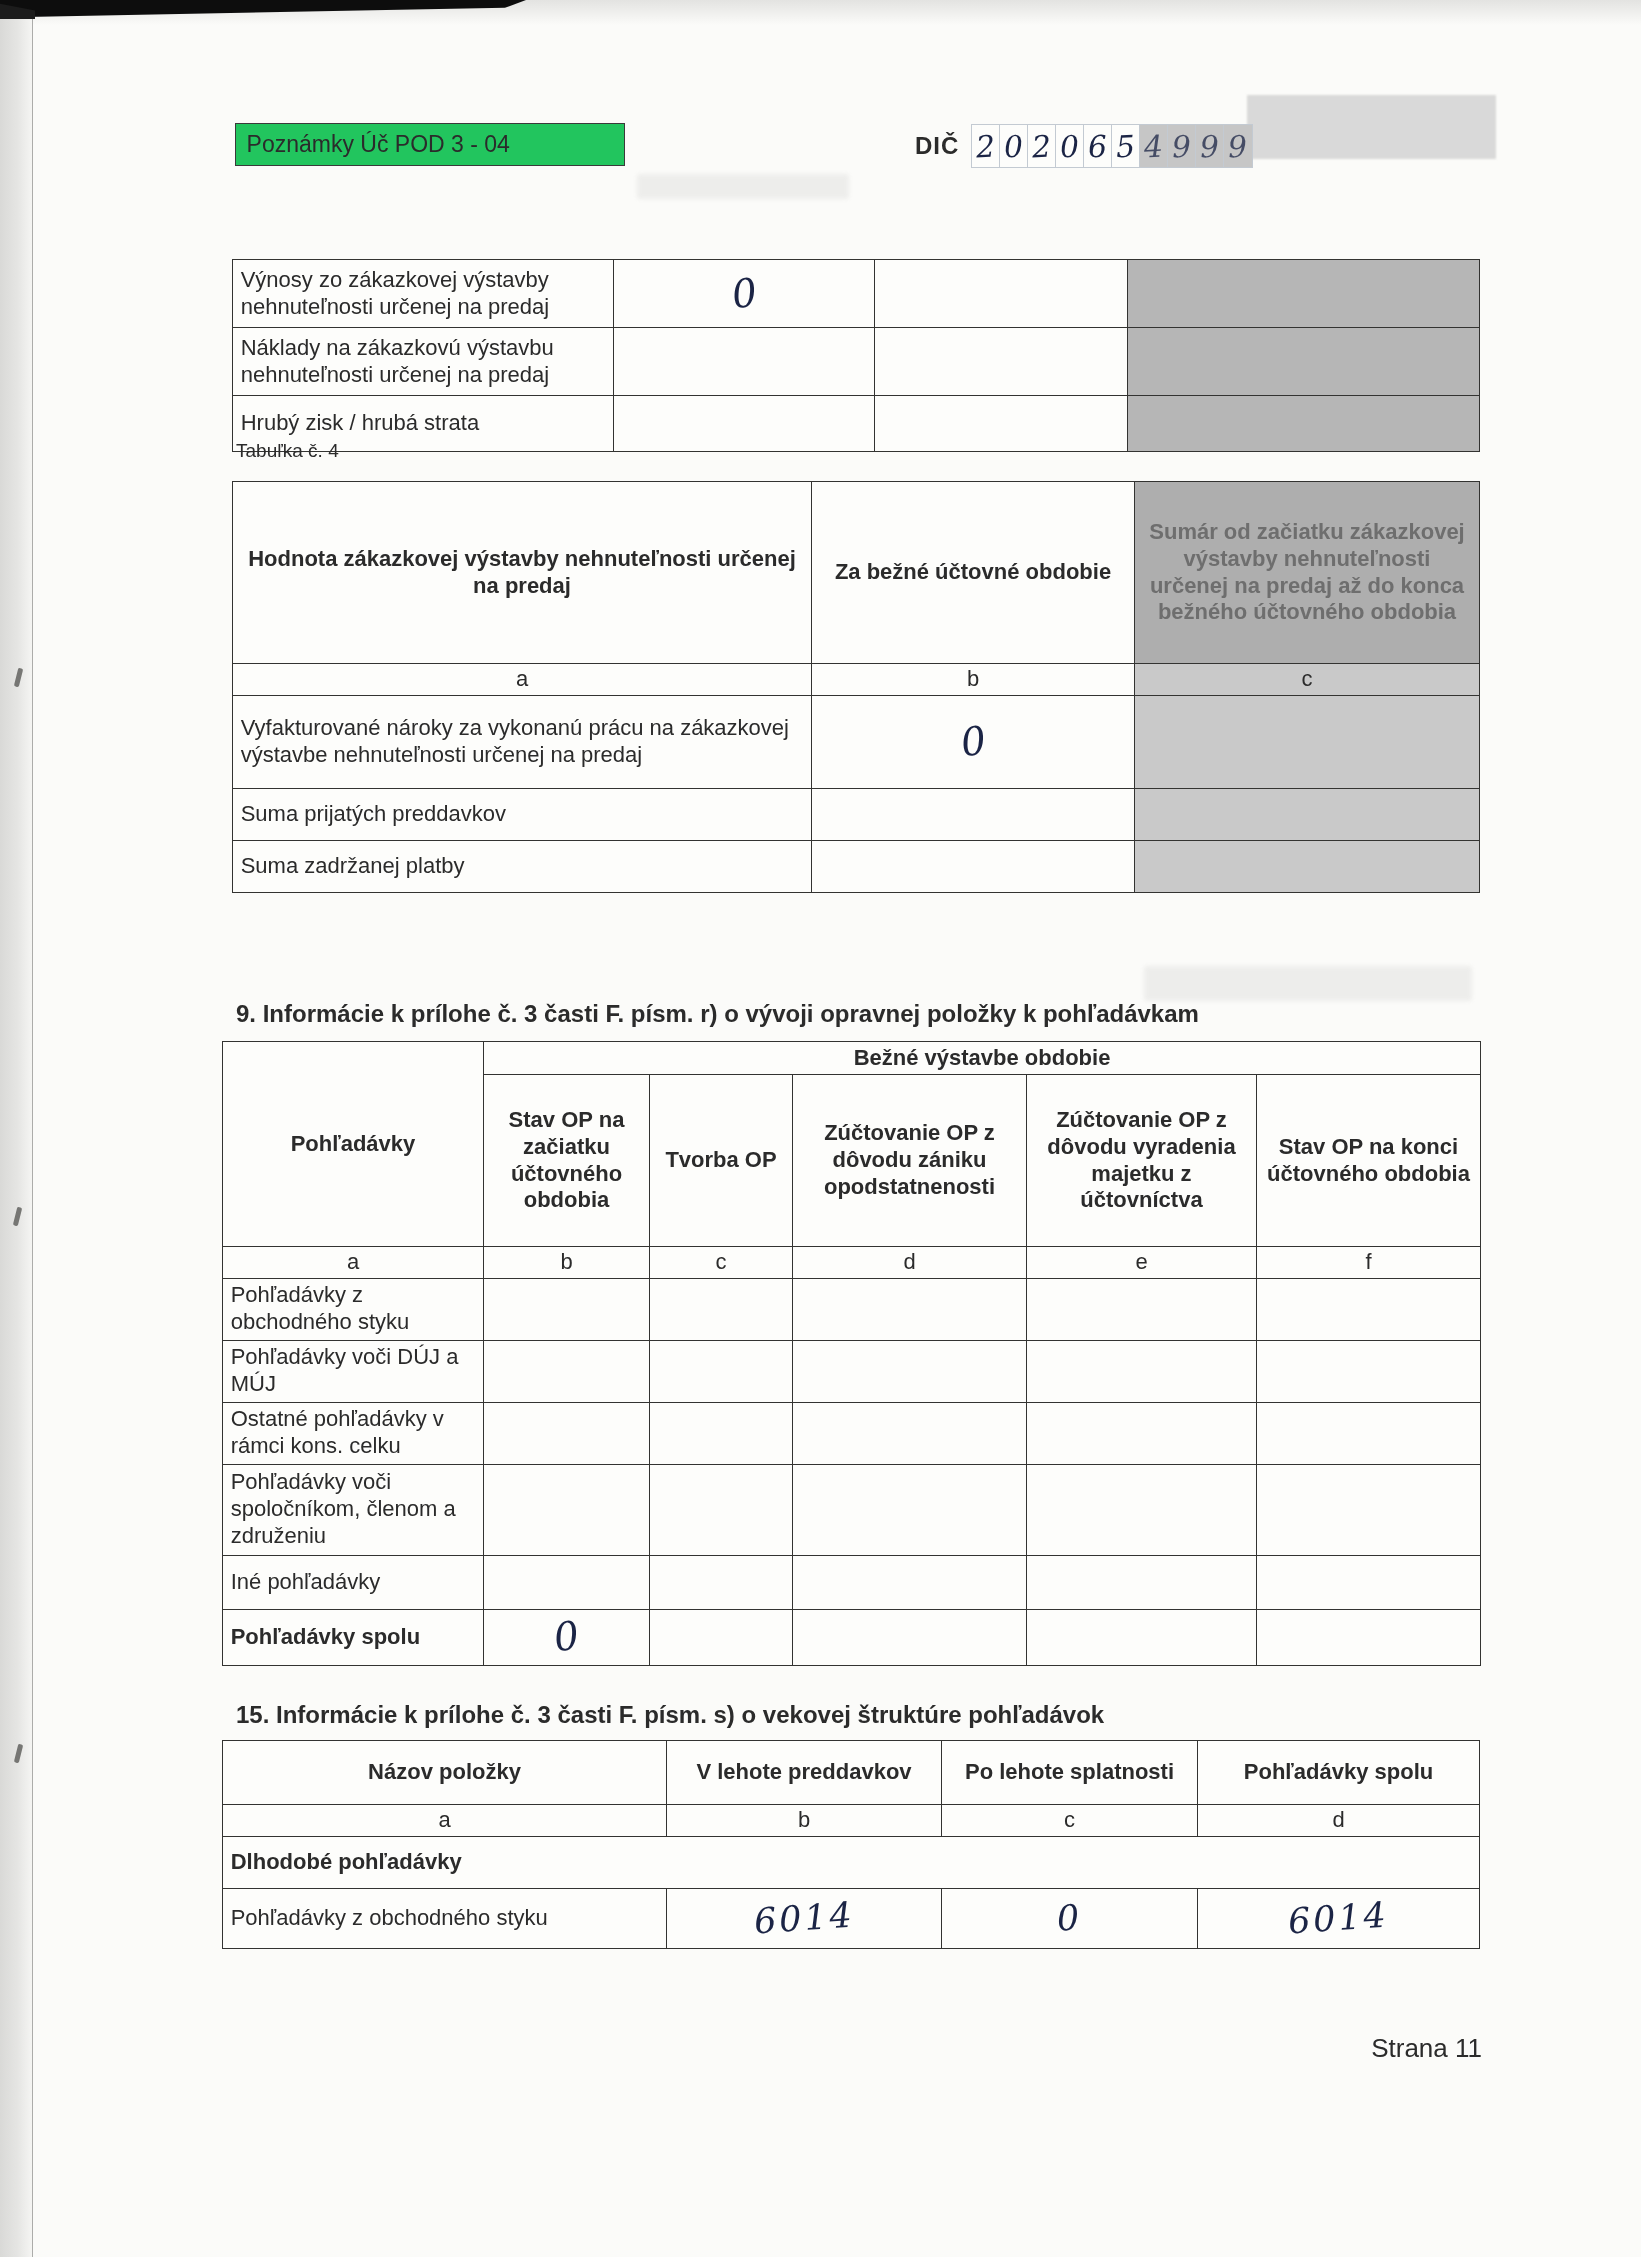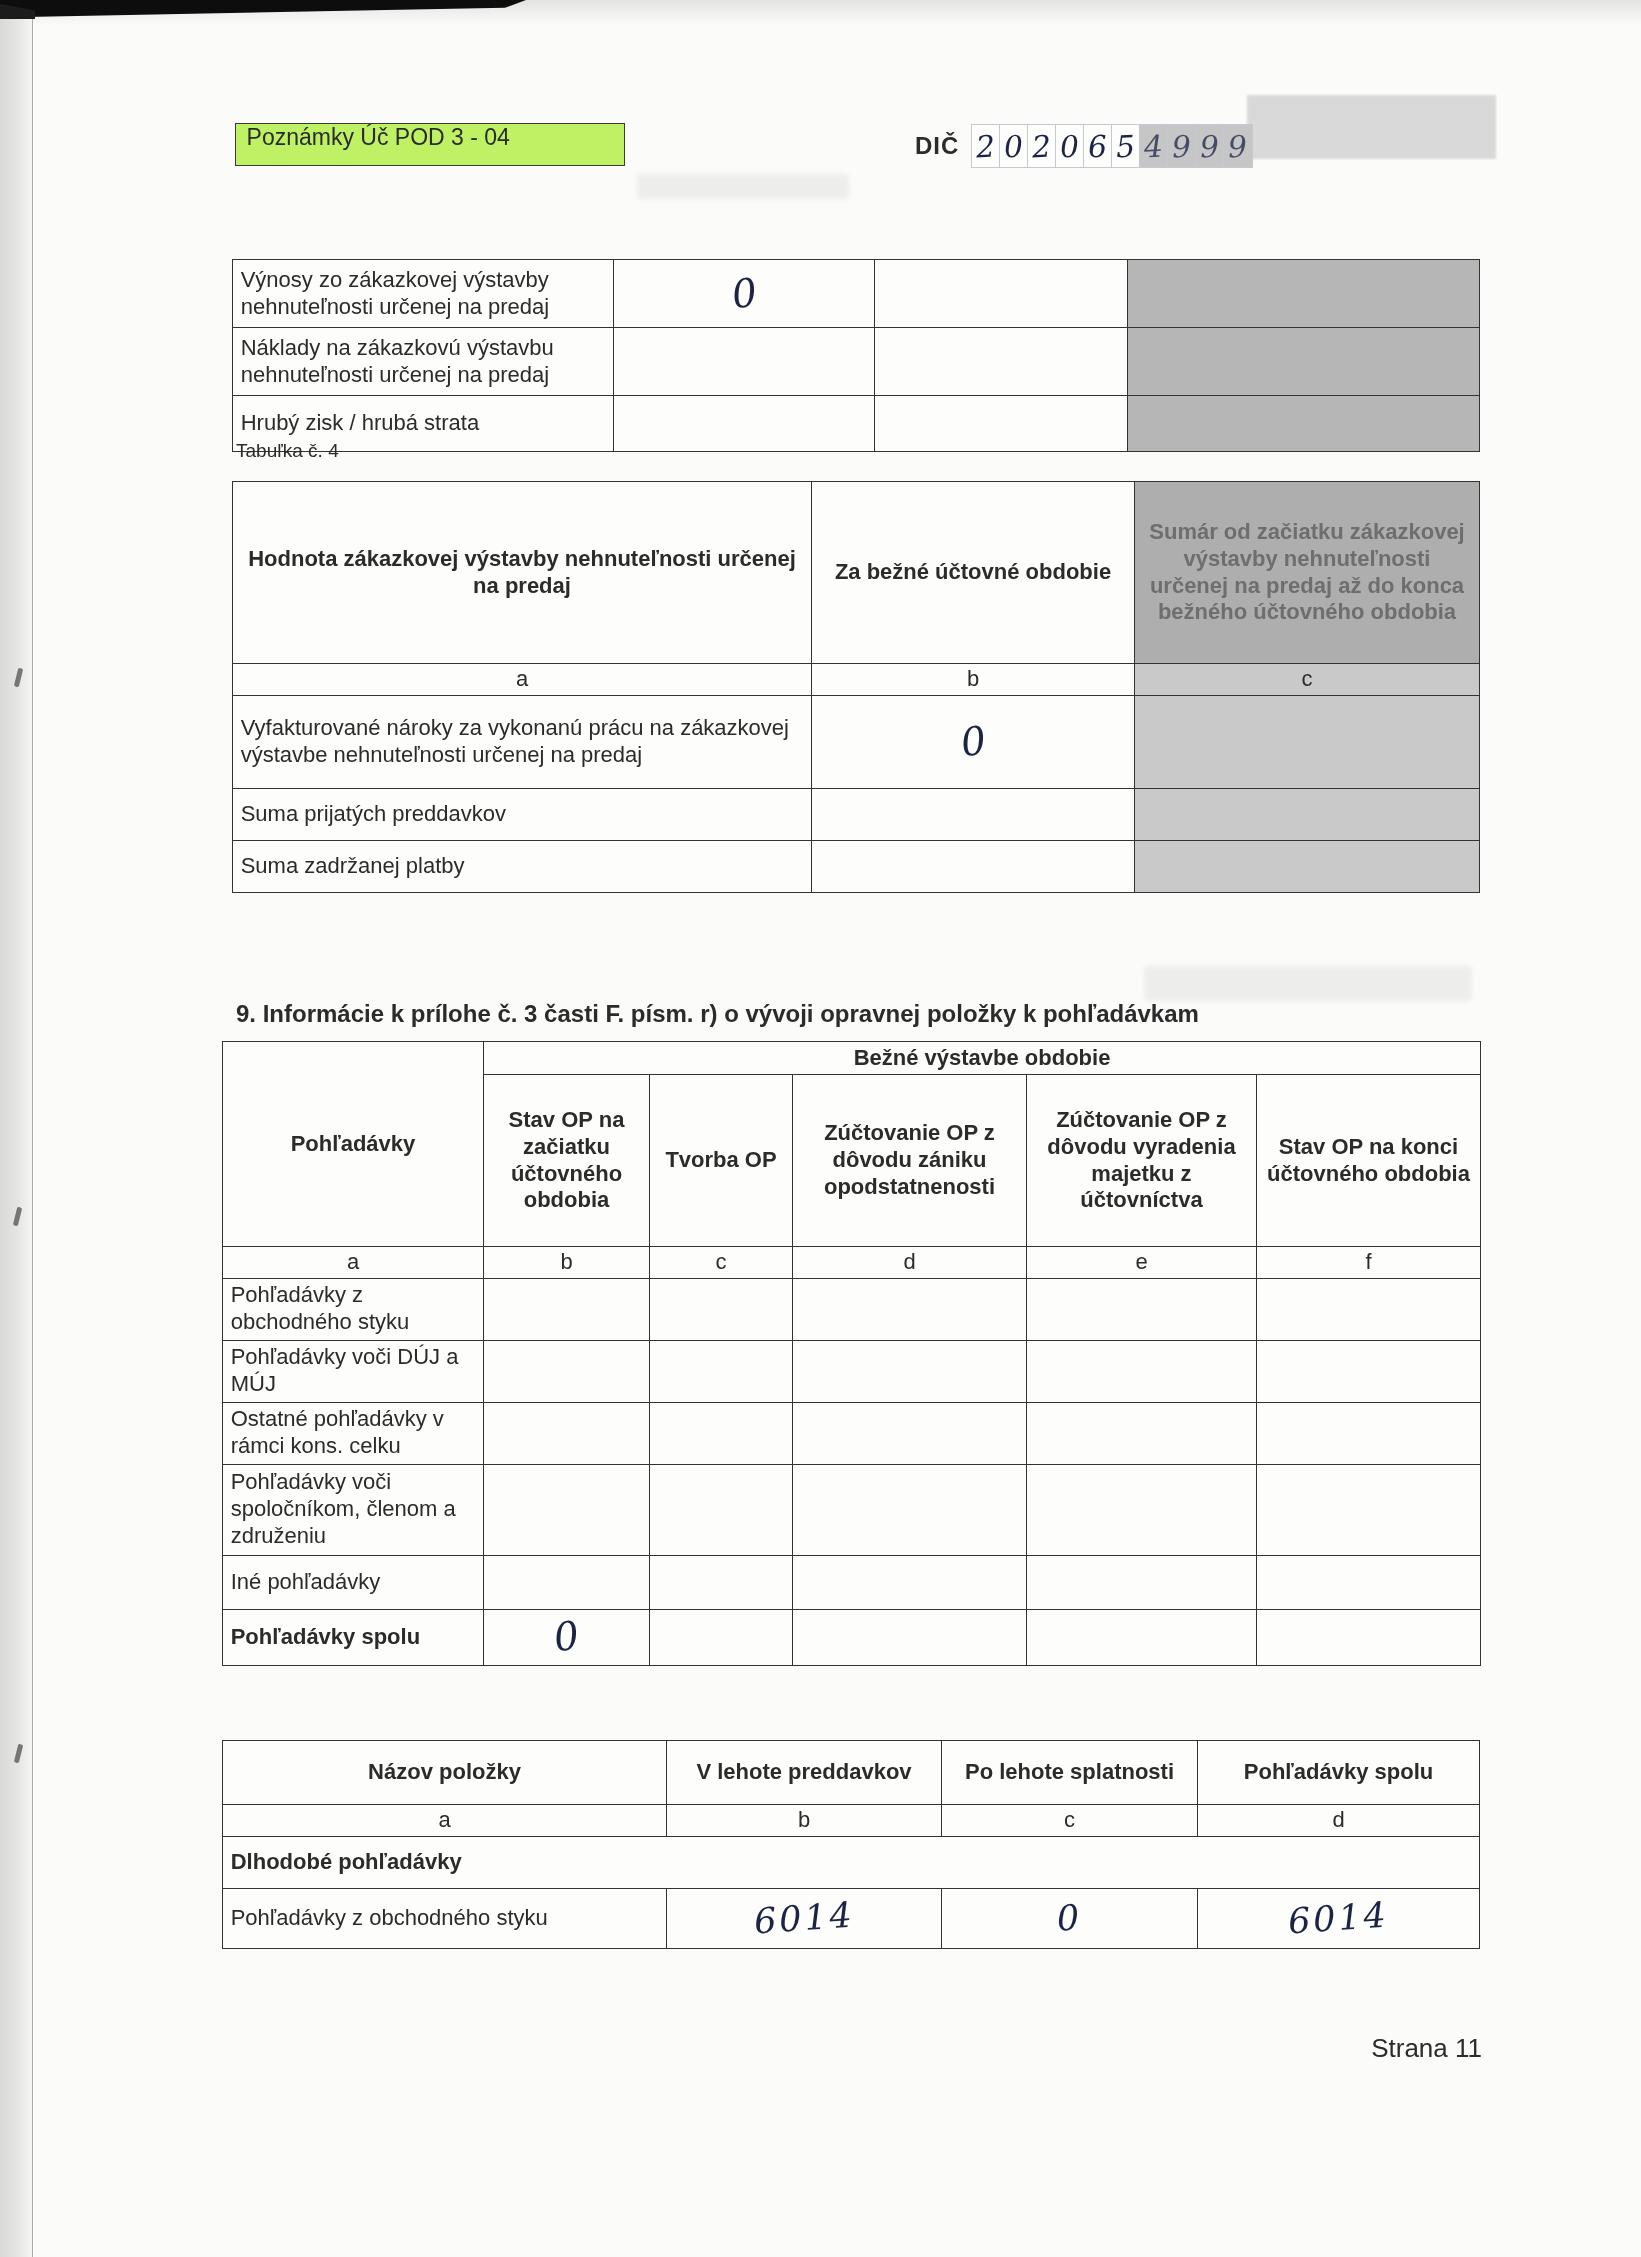--- a/index.html
+++ b/index.html
@@ -42,23 +42,23 @@
   .bleed { background:#8f8f8f; opacity:.12; filter:blur(1.9px); border-radius:2.9px; }
   #dic-smear {
     left:1247px; top:95px; width:249px; height:64px;
     background:#bfbfbf; opacity:.55; filter:blur(1px);
   }
 
   
   #form-label-box {
     left:235px; top:123px; width:390px; height:43px;
     border:1.9px solid #3a3a3a;
-    display:flex; align-items:flex-start;
+    display:flex; align-items:center;
     padding-left:10.6px; font-size:23px;
-    background:#bef264;
+    background:#22c55e;
   }
   #dic-row { left:915px; top:124px; display:flex; align-items:center; gap:11.6px; }
   #dic-label { font-size:24px; font-weight:bold; letter-spacing:1px; }
   #dic-cells { display:flex; border:1.9px solid #c3cad2; background:#fdfdfb; }
   .dic-cell {
     width:28px; height:42px;
     border-right:1px solid #c3cad2;
     display:flex; align-items:center; justify-content:center;
   }
   .dic-cell:last-child { border-right:none; }
@@ -301,20 +301,21 @@
       <td class="bold">Pohľadávky spolu</td>
       <td class="center"><span class="hw hw-zero">0</span></td>
       <td></td>
           <td></td>
           <td></td>
           <td></td>
     </tr>
   </tbody>
     </table>
 
+  <div class="abs heading" id="heading-15">15. Informácie k prílohe č. 3 časti F. písm. s) o vekovej štruktúre pohľadávok</div>
 
   <table class="doc" id="table-aging">
     <colgroup>
         <col style="width:444px">
         <col style="width:275px">
         <col style="width:256px">
         <col style="width:282px">
       </colgroup>
     <tbody>
         <tr style="height:64px">

